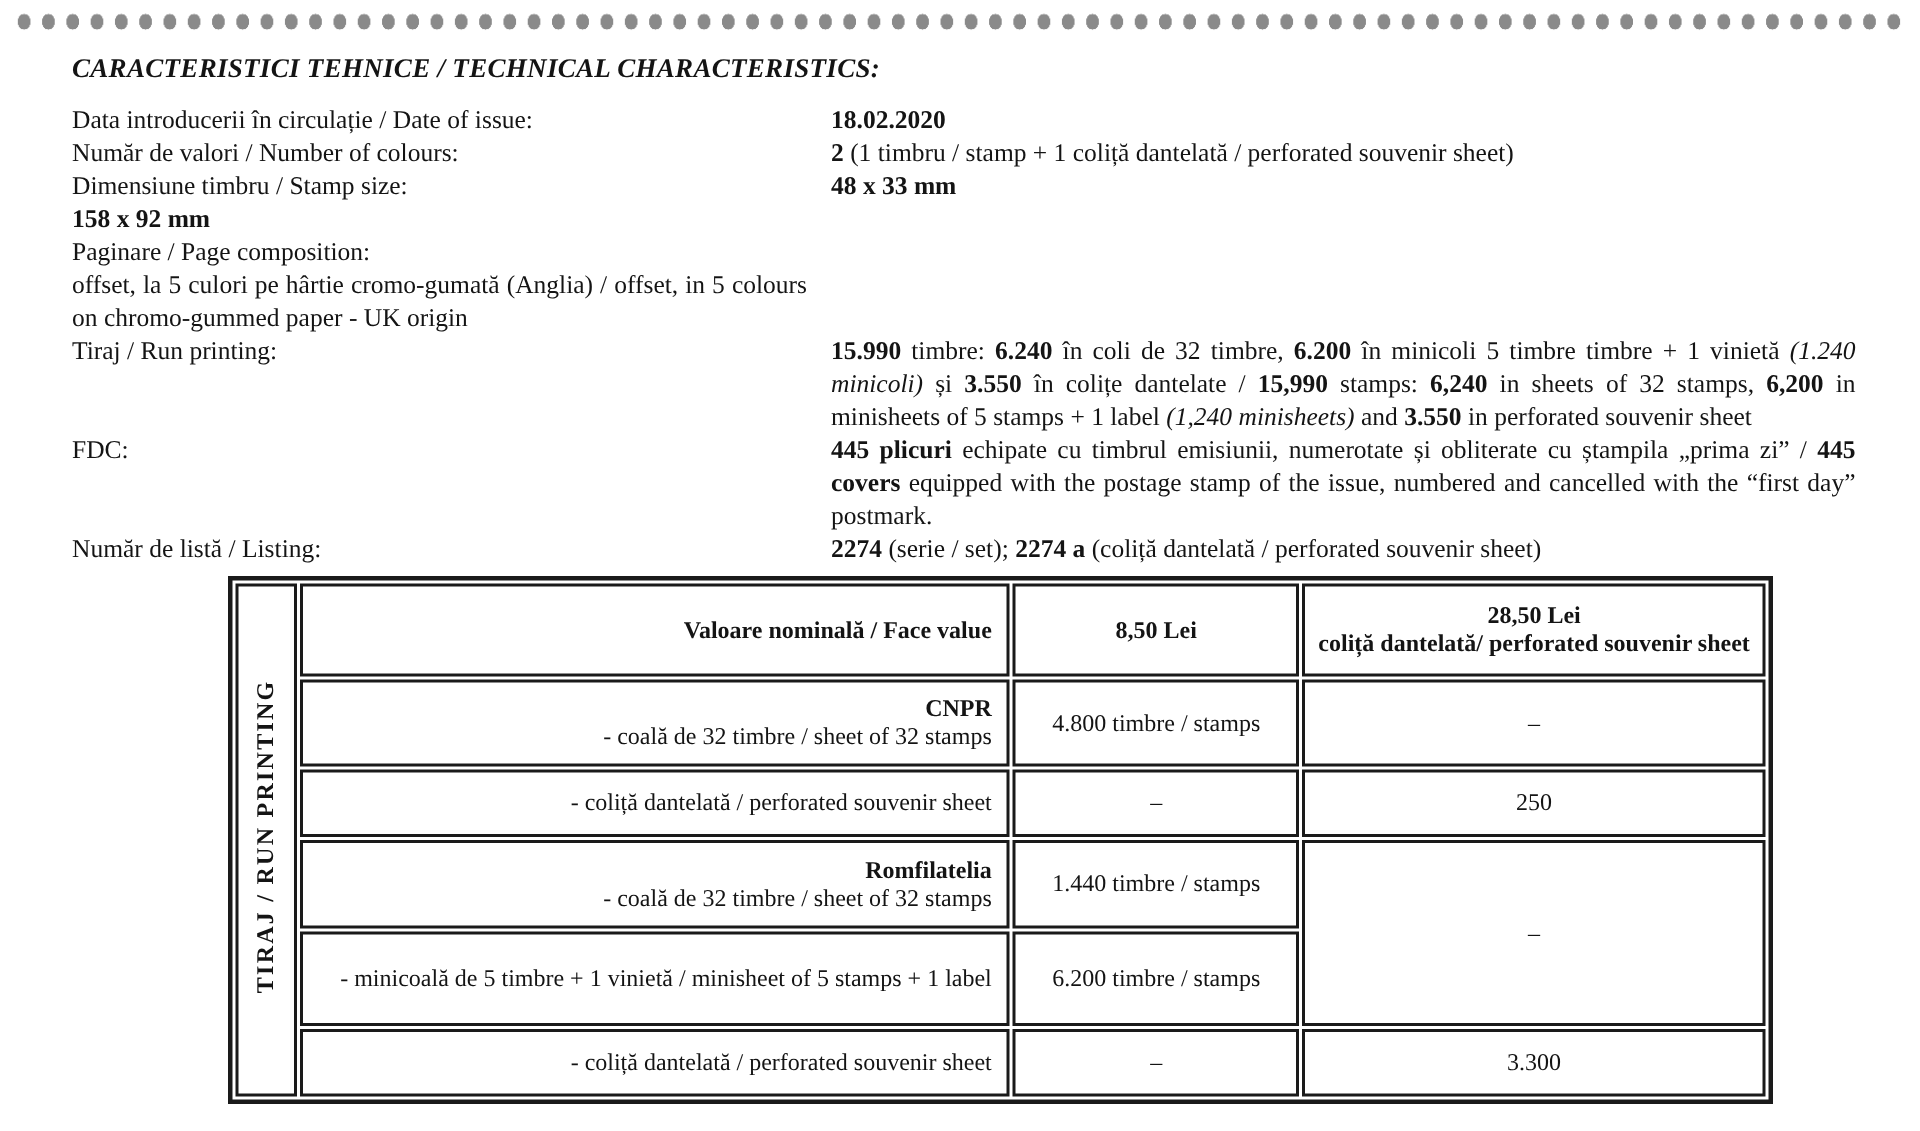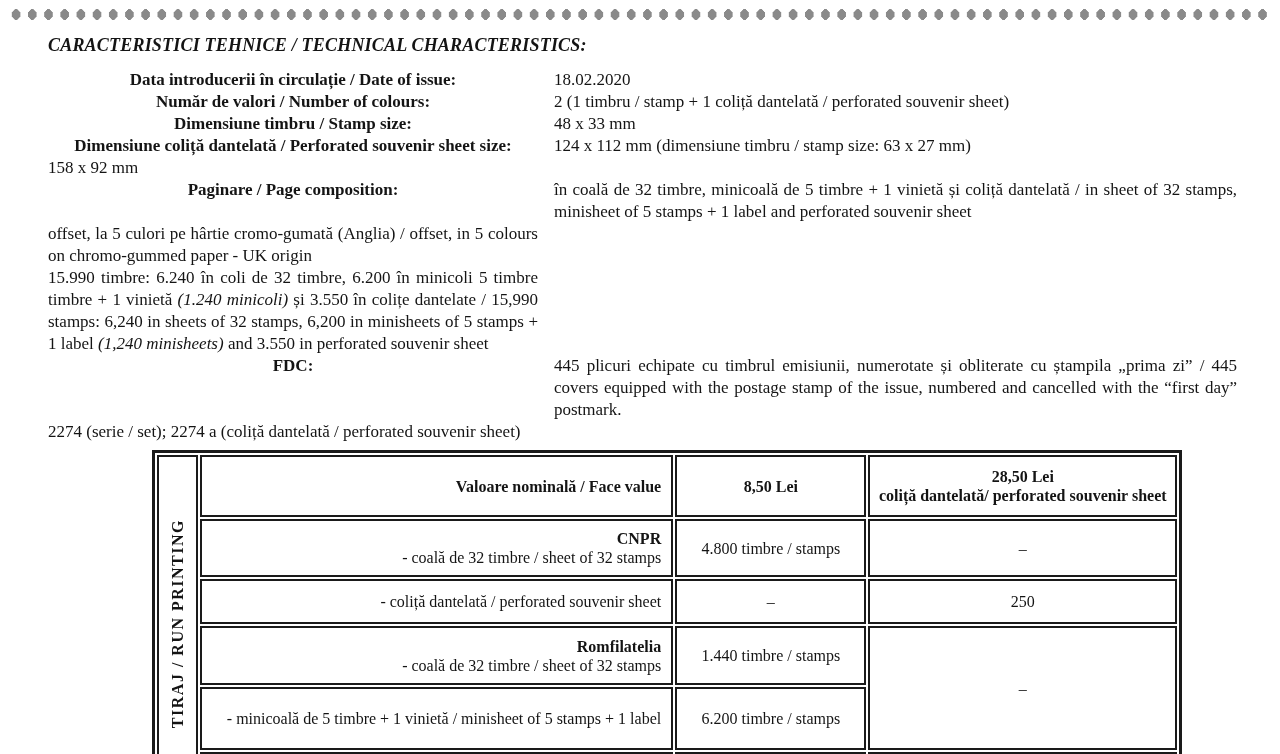--- a/index.html
+++ b/index.html
@@ -14,26 +14,26 @@
     background-size:16.2px 15px;background-repeat:repeat-x;
   }
   .title{
     margin:34px 0 0 48px;
     font-style:italic;font-weight:bold;font-size:18px;line-height:22px;
     letter-spacing:0.2px;
   }
   .info{margin-top:13px;padding-left:48px;padding-right:43px;}
   .info .row{display:grid;grid-template-columns:490px 1fr;column-gap:16px;}
   .info .label{
-    text-align:center;font-size:17px;line-height:22px;white-space:nowrap;font-weight:bold;
+    text-align:left;font-size:17px;line-height:22px;white-space:nowrap;
   }
   .info .value{
     text-align:justify;font-size:17px;line-height:22px;
   }
-  .b{font-weight:normal;}
+  .b{font-weight:bold;}
   .i{font-style:italic;}
   table.runtbl{
     margin:7px 0 0 152px;width:1030px;
     border-collapse:separate;border-spacing:2px;
     border:3px solid #1a1a1a;table-layout:fixed;
     background:#ffffff;
   }
   table.runtbl td{
     border:2px solid #1a1a1a;vertical-align:middle;
     font-size:16px;line-height:19px;background:#ffffff;
@@ -74,41 +74,38 @@
     </div>
     <div class="row">
       <div class="label">Număr de valori / Number of colours:</div>
       <div class="value"><span class="b">2</span><span> (1 timbru / stamp + 1 coliță dantelată / perforated souvenir sheet)</span></div>
     </div>
     <div class="row">
       <div class="label">Dimensiune timbru / Stamp size:</div>
       <div class="value"><span class="b">48 x 33 mm</span></div>
     </div>
     <div class="row">
-      <div class="label">Dimensiune coliță dantelată / Perforated souvenir sheet size:</div>
-      <div class="value"><span class="b">124 x 112 mm</span><span> (dimensiune timbru / stamp size: 63 x 27 mm)</span></div>
-    </div>
-    <div class="row">
       <div class="value"><span class="b">158 x 92 mm</span></div>
     </div>
     <div class="row">
       <div class="label">Paginare / Page composition:</div>
-      <div class="value"><span>în coală de 32 timbre, minicoală de 5 timbre + 1 vinietă și coliță dantelată / in sheet of 32 stamps, minisheet of 5 stamps + 1 label and perforated souvenir sheet</span></div>
     </div>
     <div class="row">
       <div class="value"><span>offset, la 5 culori pe hârtie cromo-gumată (Anglia) / offset, in 5 colours on chromo-gummed paper - UK origin</span></div>
     </div>
     <div class="row">
+      <div class="label">Tiraj / Run printing:</div>
       <div class="value"><span class="b">15.990</span><span> timbre: </span><span class="b">6.240</span><span> în coli de 32 timbre, </span><span class="b">6.200</span><span> în minicoli 5 timbre timbre + 1 vinietă </span><span class="i">(1.240 minicoli)</span><span> și </span><span class="b">3.550</span><span> în colițe dantelate / </span><span class="b">15,990</span><span> stamps: </span><span class="b">6,240</span><span> in sheets of 32 stamps, </span><span class="b">6,200</span><span> in minisheets of 5 stamps + 1 label </span><span class="i">(1,240 minisheets)</span><span> and </span><span class="b">3.550</span><span> in perforated souvenir sheet</span></div>
     </div>
     <div class="row">
       <div class="label">FDC:</div>
       <div class="value"><span class="b">445 plicuri</span><span> echipate cu timbrul emisiunii, numerotate și obliterate cu ștampila „prima zi” / </span><span class="b">445 covers</span><span> equipped with the postage stamp of the issue, numbered and cancelled with the “first day” postmark.</span></div>
     </div>
     <div class="row">
+      <div class="label">Număr de listă / Listing:</div>
       <div class="value"><span class="b">2274</span><span> (serie / set); </span><span class="b">2274 a</span><span> (coliță dantelată / perforated souvenir sheet)</span></div>
     </div>
   </div>
 
   <table class="runtbl">
     <colgroup>
       <col class="w-side">
         <col class="w-c1">
         <col class="w-c2">
         <col class="w-c3">

